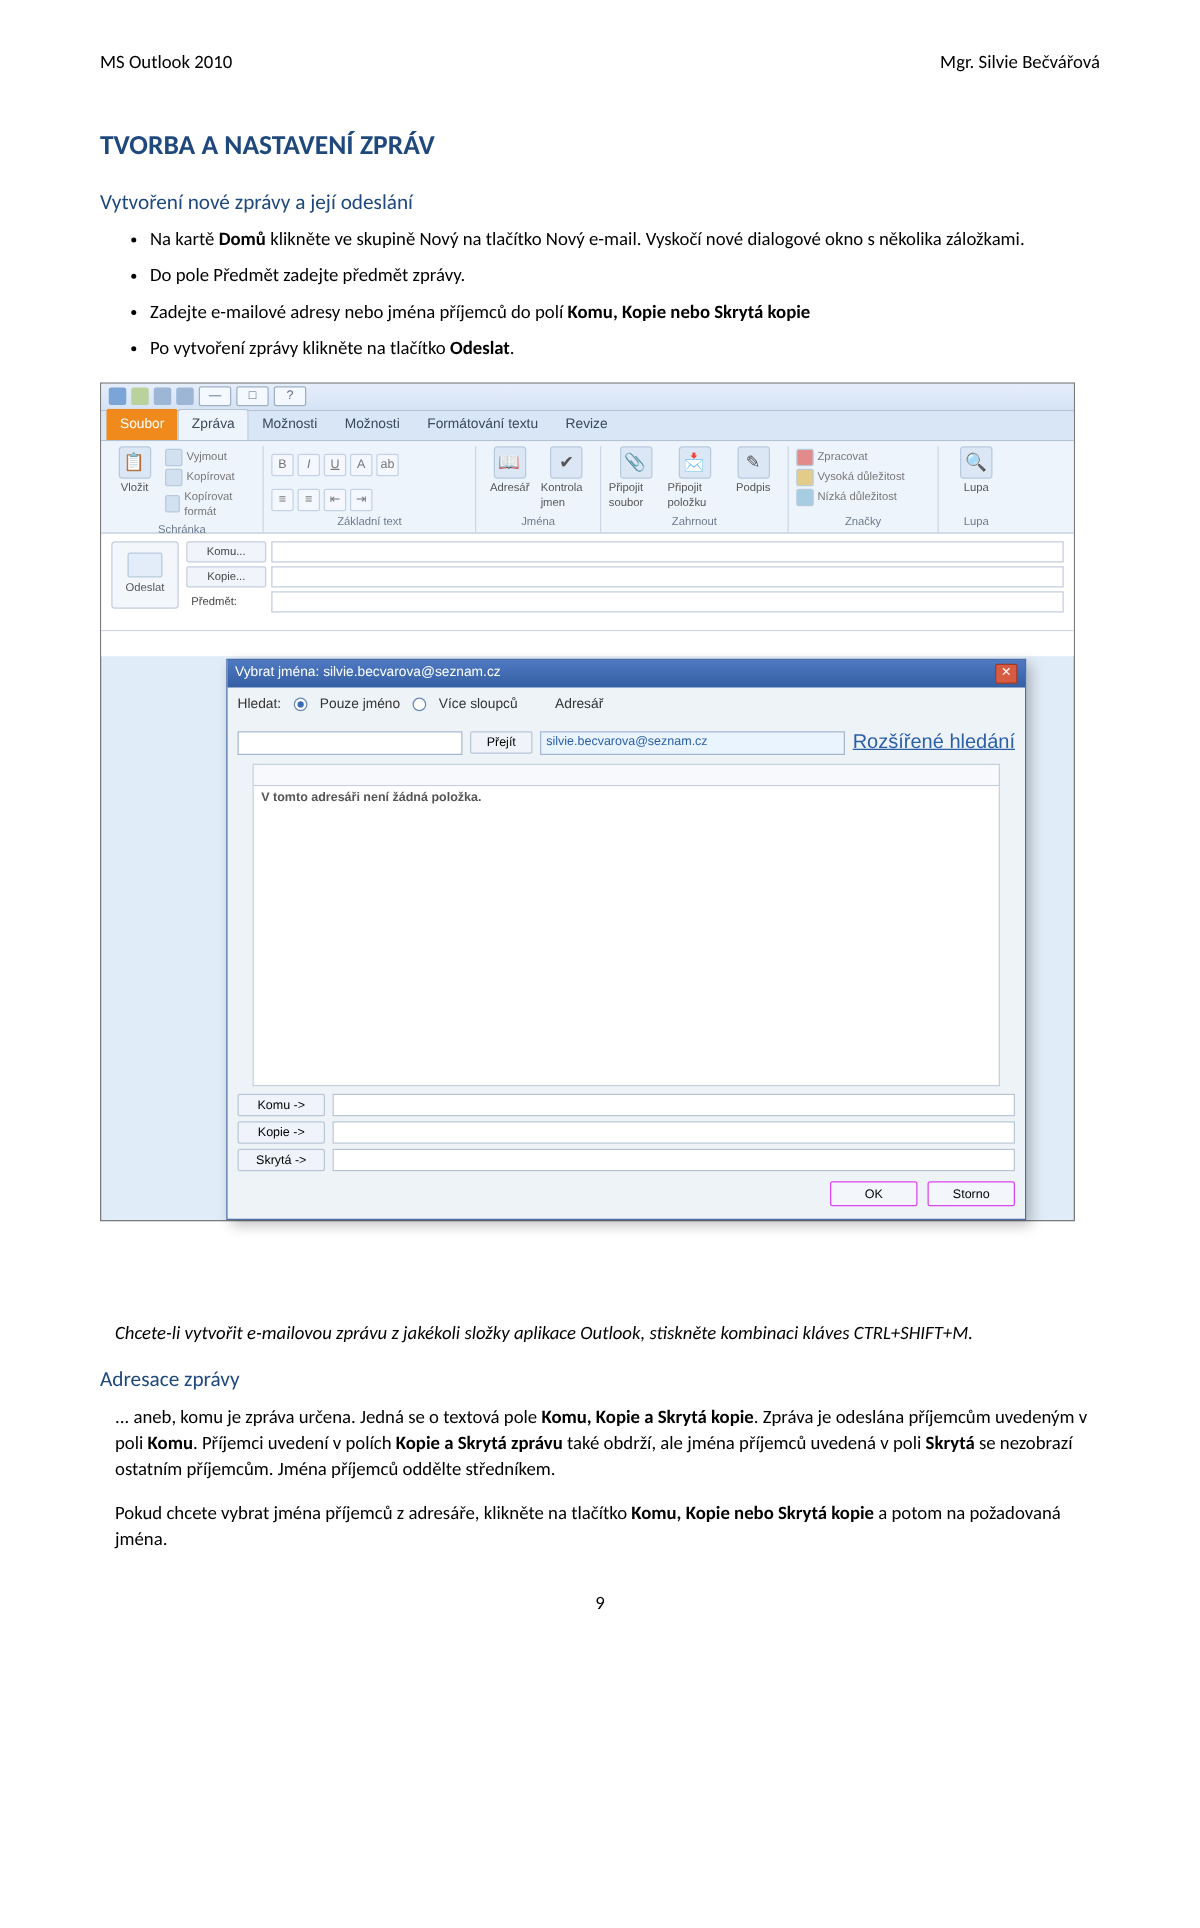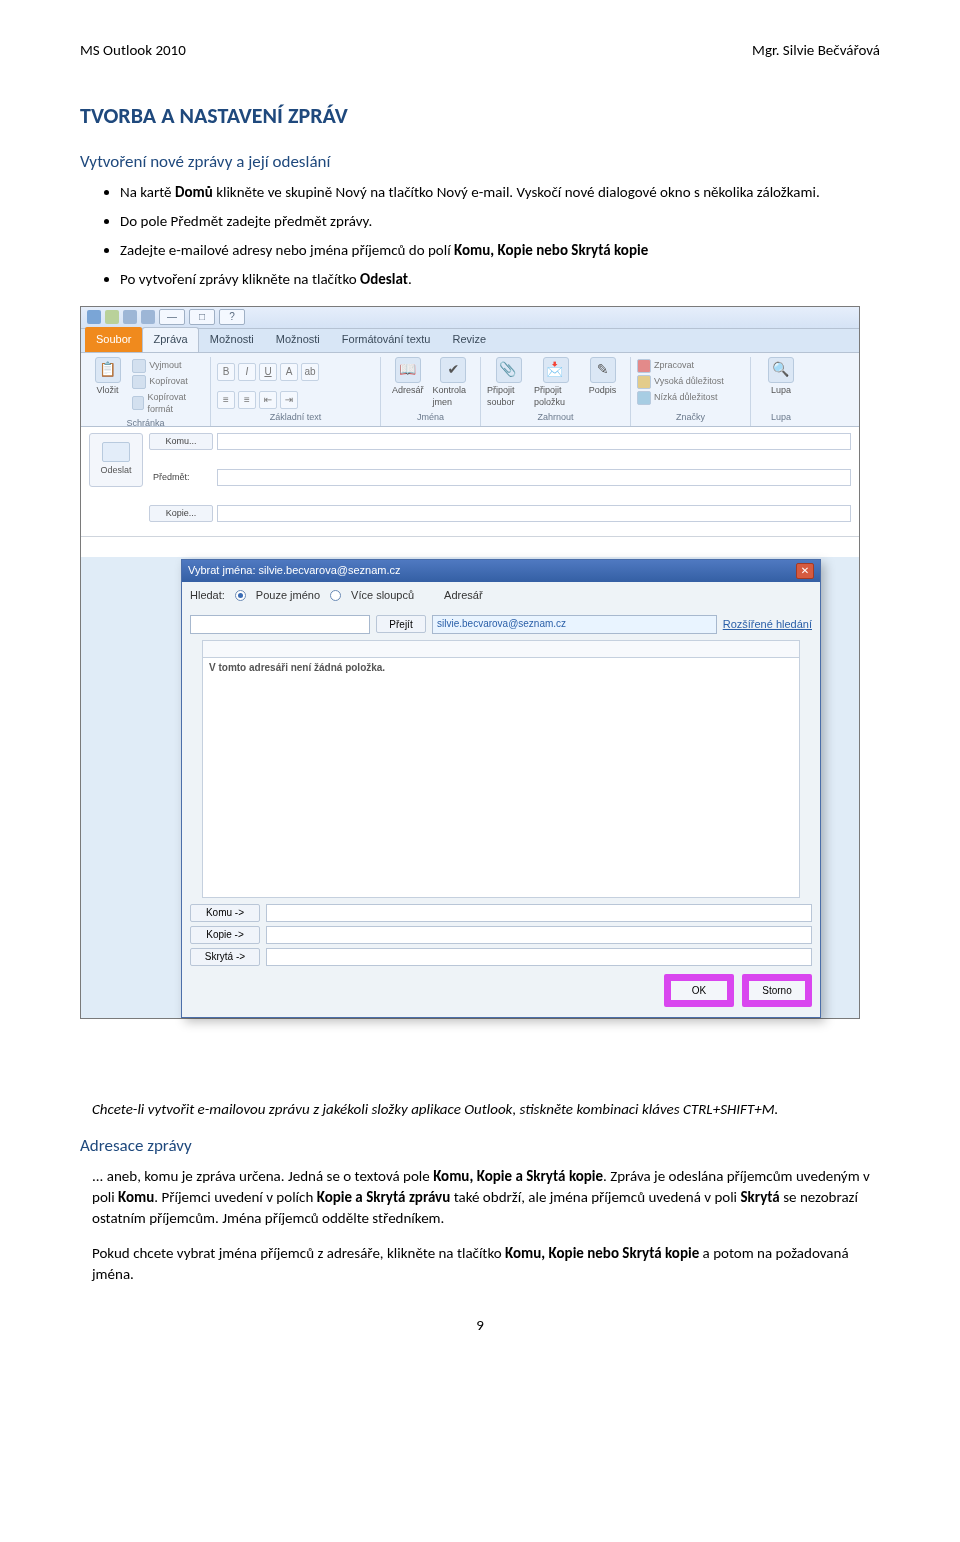--- a/index.html
+++ b/index.html
@@ -45,44 +45,44 @@
   .bigbtn { display:flex; flex-direction:column; align-items:center; width:48px; font-size:9px; color:#555; gap:1px;}
   .bigbtn .icn { width:26px; height:26px; background:#dbe7f5; border:1px solid #b8cade; border-radius:3px; display:flex; align-items:center; justify-content:center; font-size:14px;}
   .smallrow { display:flex; align-items:center; gap:3px; font-size:9px; color:#777; }
   .smallrow .sicn { width:14px; height:14px; background:#d3e0ef; border:1px solid #b8cade; border-radius:2px;}
   .toolstrip { display:flex; align-items:center; gap:3px; padding-top:6px;}
   .tbtn { width:18px; height:18px; border:1px solid #c4d2e3; background:#f4f8fe; border-radius:2px; font-size:10px; display:flex; align-items:center; justify-content:center; color:#777;}
   
   .addr-area { background:#fff; padding:6px 8px 14px 8px; display:flex; gap:6px; border-bottom:1px solid #cfd5dd;}
   .sendbtn { width:54px; height:54px; border:1px solid #c4cede; background:#f3f6fb; border-radius:3px; display:flex; flex-direction:column; align-items:center; justify-content:center; font-size:9px; color:#555; gap:2px;}
   .sendbtn .envicn { width:28px; height:20px; background:#e3edf9; border:1px solid #b8cade; border-radius:2px;}
-  .fields { flex:1; display:flex; flex-direction:column; gap:19px;}
+  .fields { flex:1; display:flex; flex-direction:column; gap:3px;}
   .fieldrow { display:flex; gap:4px;}
   .fieldlabelbtn { width:64px; height:17px; font-size:9px; border:1px solid #c4cede; background:#f1f5fb; border-radius:2px; display:flex; align-items:center; justify-content:center; color:#444;}
   .fieldlabeltext { width:64px; font-size:9px; color:#444; display:flex; align-items:center; padding-left:4px;}
   .fieldinput { flex:1; height:17px; border:1px solid #c4cede; background:#fff; }
   
   .mailbody { background:#fff; height:20px;}
   
   .dialog { margin: 2px 0 0 100px; width: 640px; border:1px solid #4b6ea9; background:#eef3f7; box-shadow: 4px 4px 10px rgba(0,0,0,0.25);}
   .dlg-title { background: linear-gradient(#4f79c1,#345fa4); color:#fff; height:22px; display:flex; align-items:center; padding:0 6px; font-size:11px; justify-content:space-between;}
   .dlg-close { width:18px; height:16px; background:#d65b40; border:1px solid #a43a24; border-radius:2px; color:#fff; display:flex; align-items:center; justify-content:center; font-size:10px;}
   .dlg-row { padding:6px 8px; display:flex; align-items:center; gap:10px; font-size:11px; color:#333;}
   .radio { width:11px; height:11px; border:1px solid #6a8ab5; border-radius:50%; background:#fff; display:inline-flex; align-items:center; justify-content:center;}
   .radio.checked::after { content:""; width:5px; height:5px; background:#3a6cb5; border-radius:50%;}
   .dlg-input { height:19px; border:1px solid #a7b8ce; background:#fff; }
-  .linklike { color:#2a5fa8; text-decoration:underline; font-size:11px;}
+  .linklike { color:#2a5fa8; text-decoration:underline; font-size:16px;}
   .listhead { background:#f7f9fc; border:1px solid #c5d0de; height:18px; }
   .listbody { background:#fff; border:1px solid #c5d0de; border-top:none; height:240px; font-size:10px; color:#555; padding:3px 6px;}
   .dlg-bottom { padding:6px 8px 10px 8px;}
   .destrow { display:flex; align-items:center; gap:6px; margin-bottom:4px;}
   .destbtn { width:70px; height:18px; font-size:10px; border:1px solid #b9c6d7; background:#f0f4fa; border-radius:2px;}
   .destfield { flex:1; height:18px; border:1px solid #b9c6d7; background:#fff;}
   .dlg-actions { display:flex; justify-content:flex-end; gap:8px; padding:4px 0 0;}
-  .dlg-actbtn { width:70px; height:33px; font-size:10px; border:7px solid #d946ef; background:#f3f6fa; border-radius:2px;}
+  .dlg-actbtn { width:70px; height:20px; font-size:10px; border:1px solid #d946ef; background:#f3f6fa; border-radius:2px;}
   .body-text p { margin-bottom: 14px; margin-left: 12px; }
   .body-text em, .italic { font-style: italic; }
   .page-number { text-align:center; margin-top:30px; font-size:15px;}
   b, strong { font-weight:bold; }
 </style>
 </head>
 <body>
 
 <div class="header-row">
   <span>MS Outlook 2010</span>
@@ -240,25 +240,25 @@
     <div class="sendbtn">
       <div class="envicn"></div>
       <span>Odeslat</span>
     </div>
     <div class="fields">
       <div class="fieldrow">
         <div class="fieldlabelbtn">Komu...</div>
         <div class="fieldinput"></div>
       </div>
       <div class="fieldrow">
+        <div class="fieldlabelbtn">Kopie...</div>
+        <div class="fieldinput"></div>
+      </div>
+      <div class="fieldrow">
         <div class="fieldlabeltext">Předmět:</div>
-        <div class="fieldinput"></div>
-      </div>
-      <div class="fieldrow">
-        <div class="fieldlabelbtn">Kopie...</div>
         <div class="fieldinput"></div>
       </div>
     </div>
   </div>
 
   <div class="mailbody"></div>
 
   <div class="dialog">
     <div class="dlg-title">
       <span>Vybrat jména: silvie.becvarova@seznam.cz</span>

